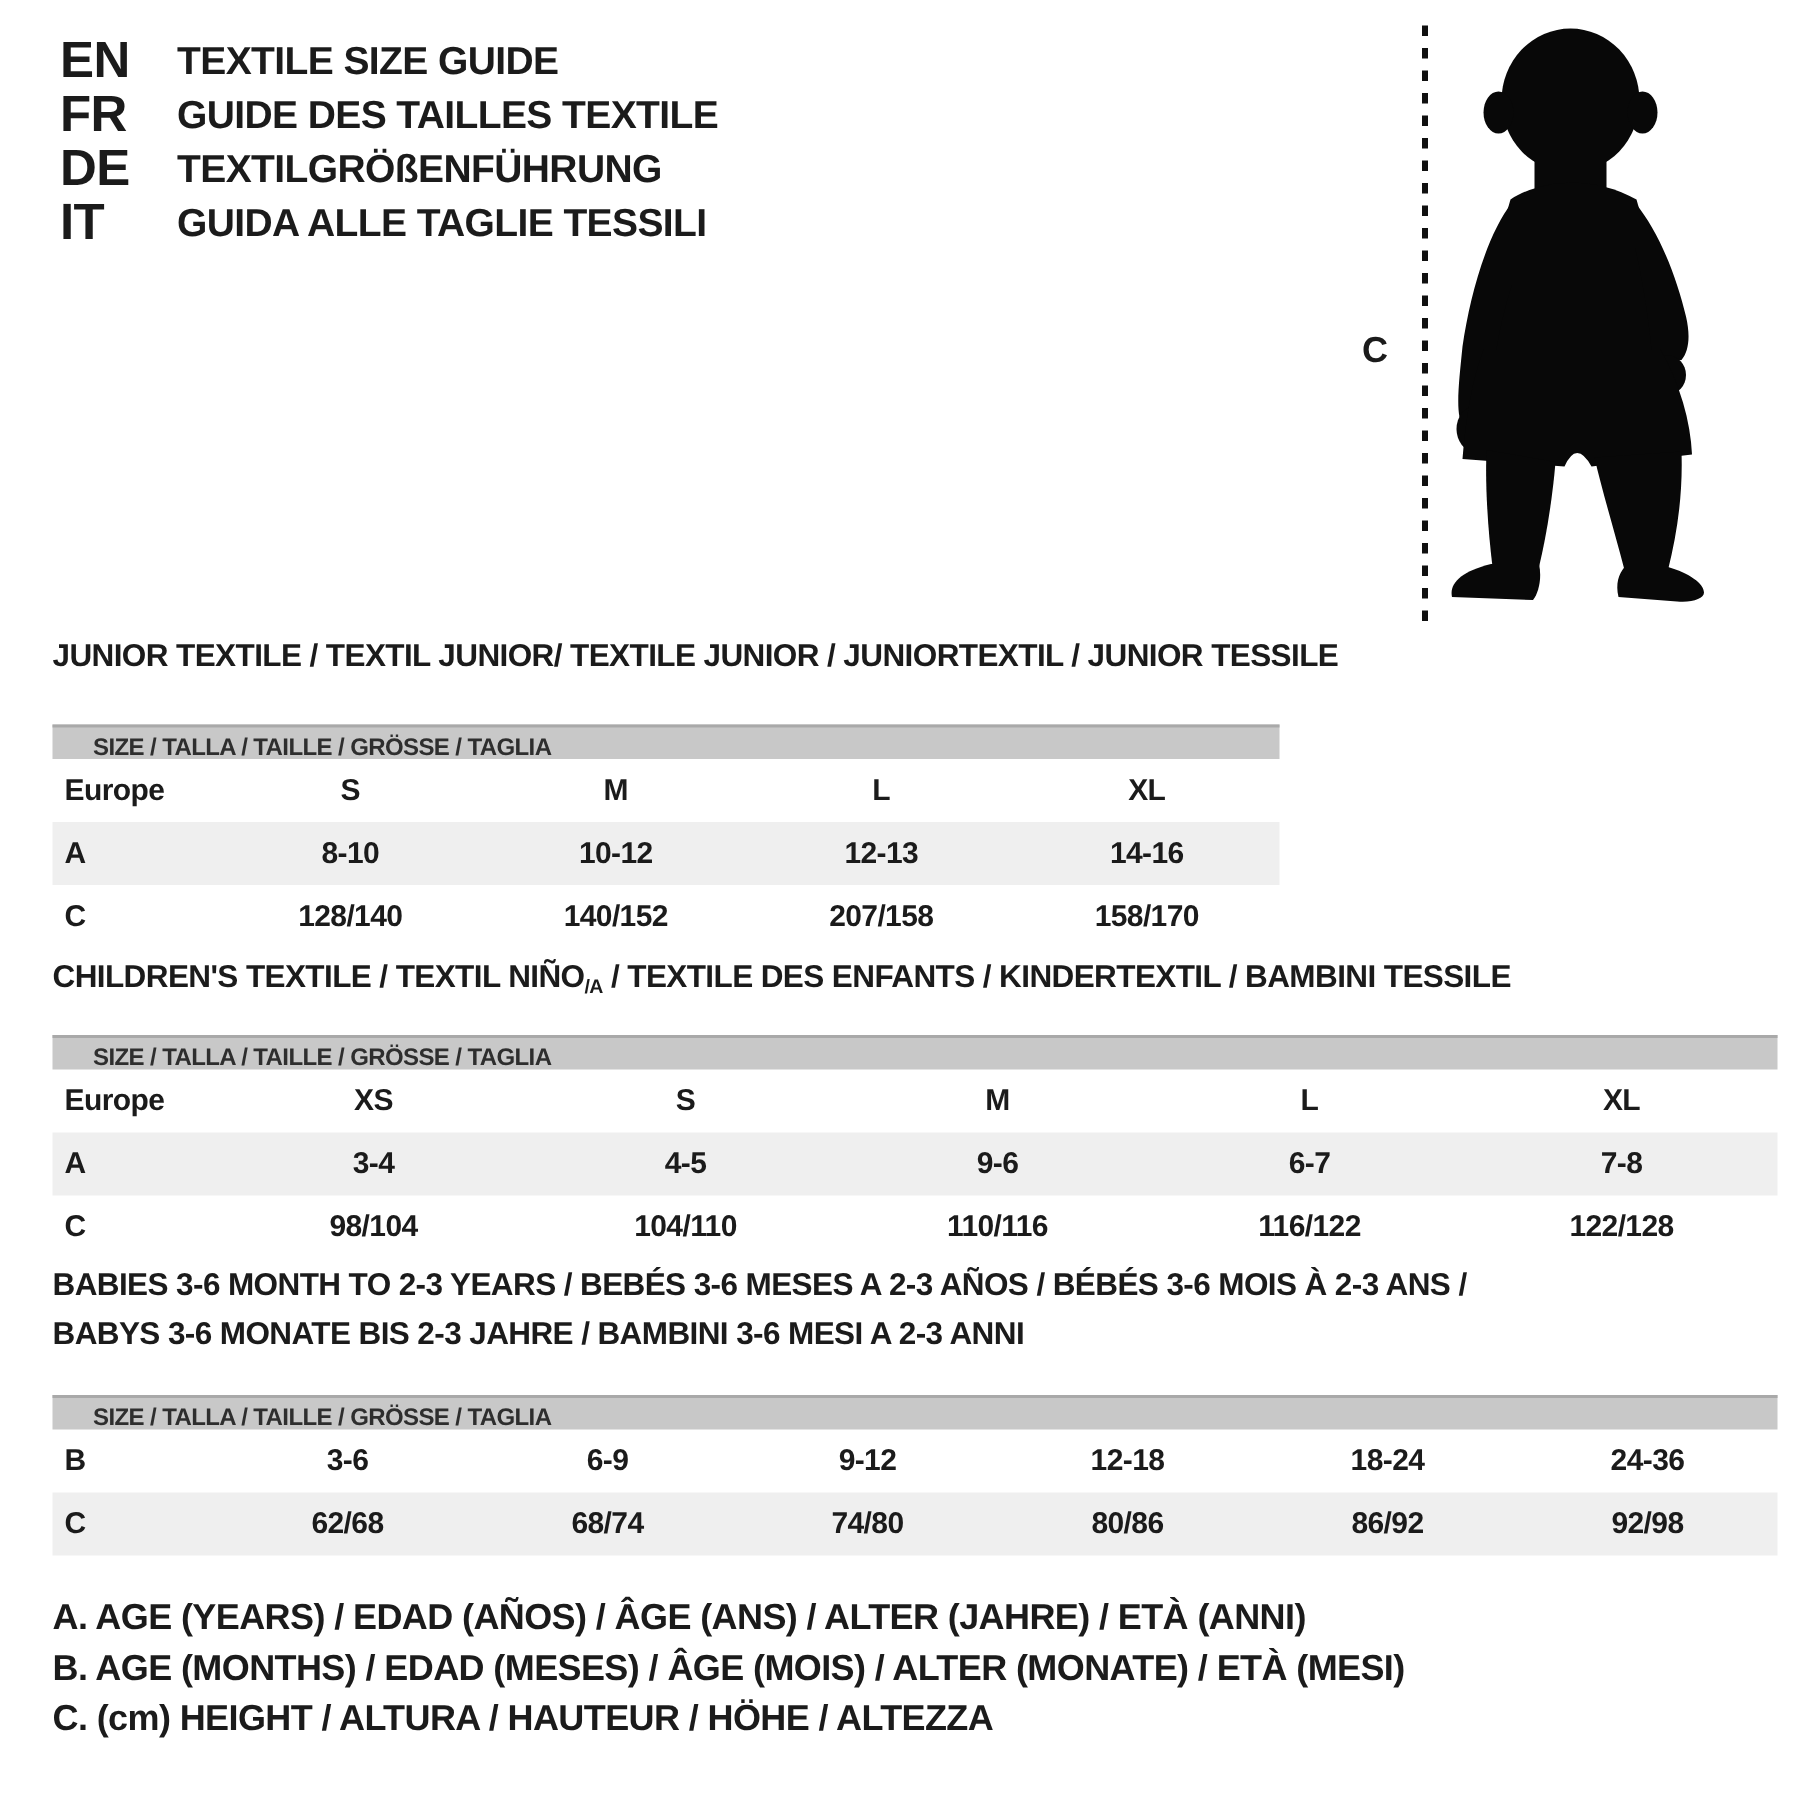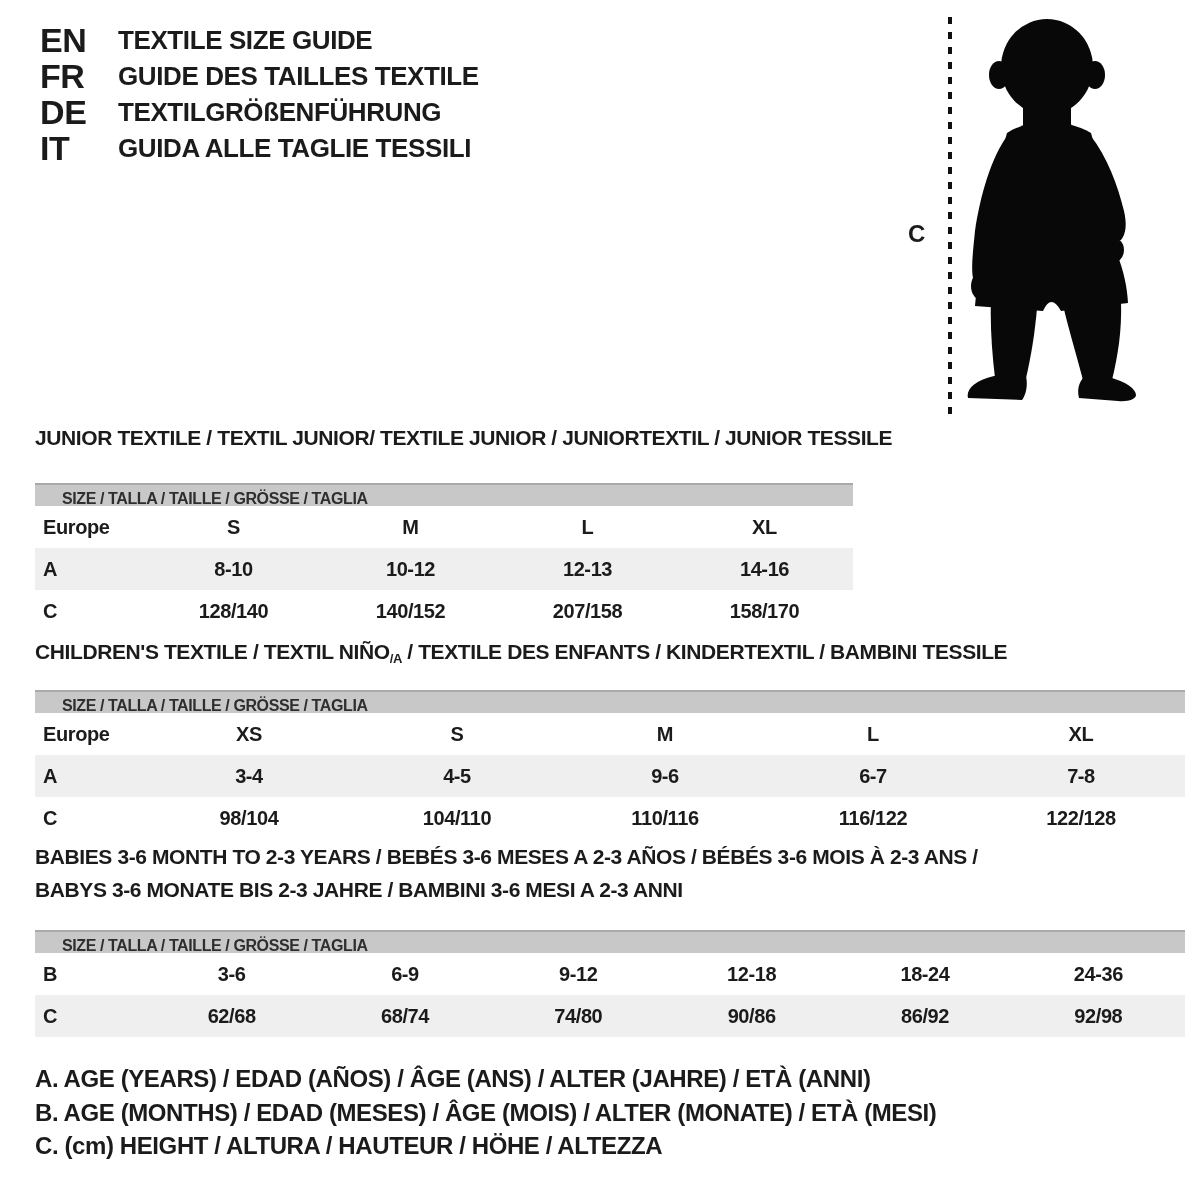--- a/index.html
+++ b/index.html
@@ -162,21 +162,21 @@
           <div class="t-cell">9-12</div>
           <div class="t-cell">12-18</div>
           <div class="t-cell">18-24</div>
           <div class="t-cell">24-36</div>
         </div>
         <div class="t-row">
           <div class="t-cell t-label">C</div>
           <div class="t-cell">62/68</div>
           <div class="t-cell">68/74</div>
           <div class="t-cell">74/80</div>
-          <div class="t-cell">90/86</div>
+          <div class="t-cell">80/86</div>
           <div class="t-cell">86/92</div>
           <div class="t-cell">92/98</div>
         </div>
       </div>
   </div>
 
   <div class="legend">
     <div class="legend-line">A. AGE (YEARS) / EDAD (AÑOS) / ÂGE (ANS) / ALTER (JAHRE) / ETÀ (ANNI)</div>
     <div class="legend-line">B. AGE (MONTHS) / EDAD (MESES) / ÂGE (MOIS) / ALTER (MONATE) / ETÀ (MESI)</div>
     <div class="legend-line">C. (cm) HEIGHT / ALTURA / HAUTEUR / HÖHE / ALTEZZA</div>

